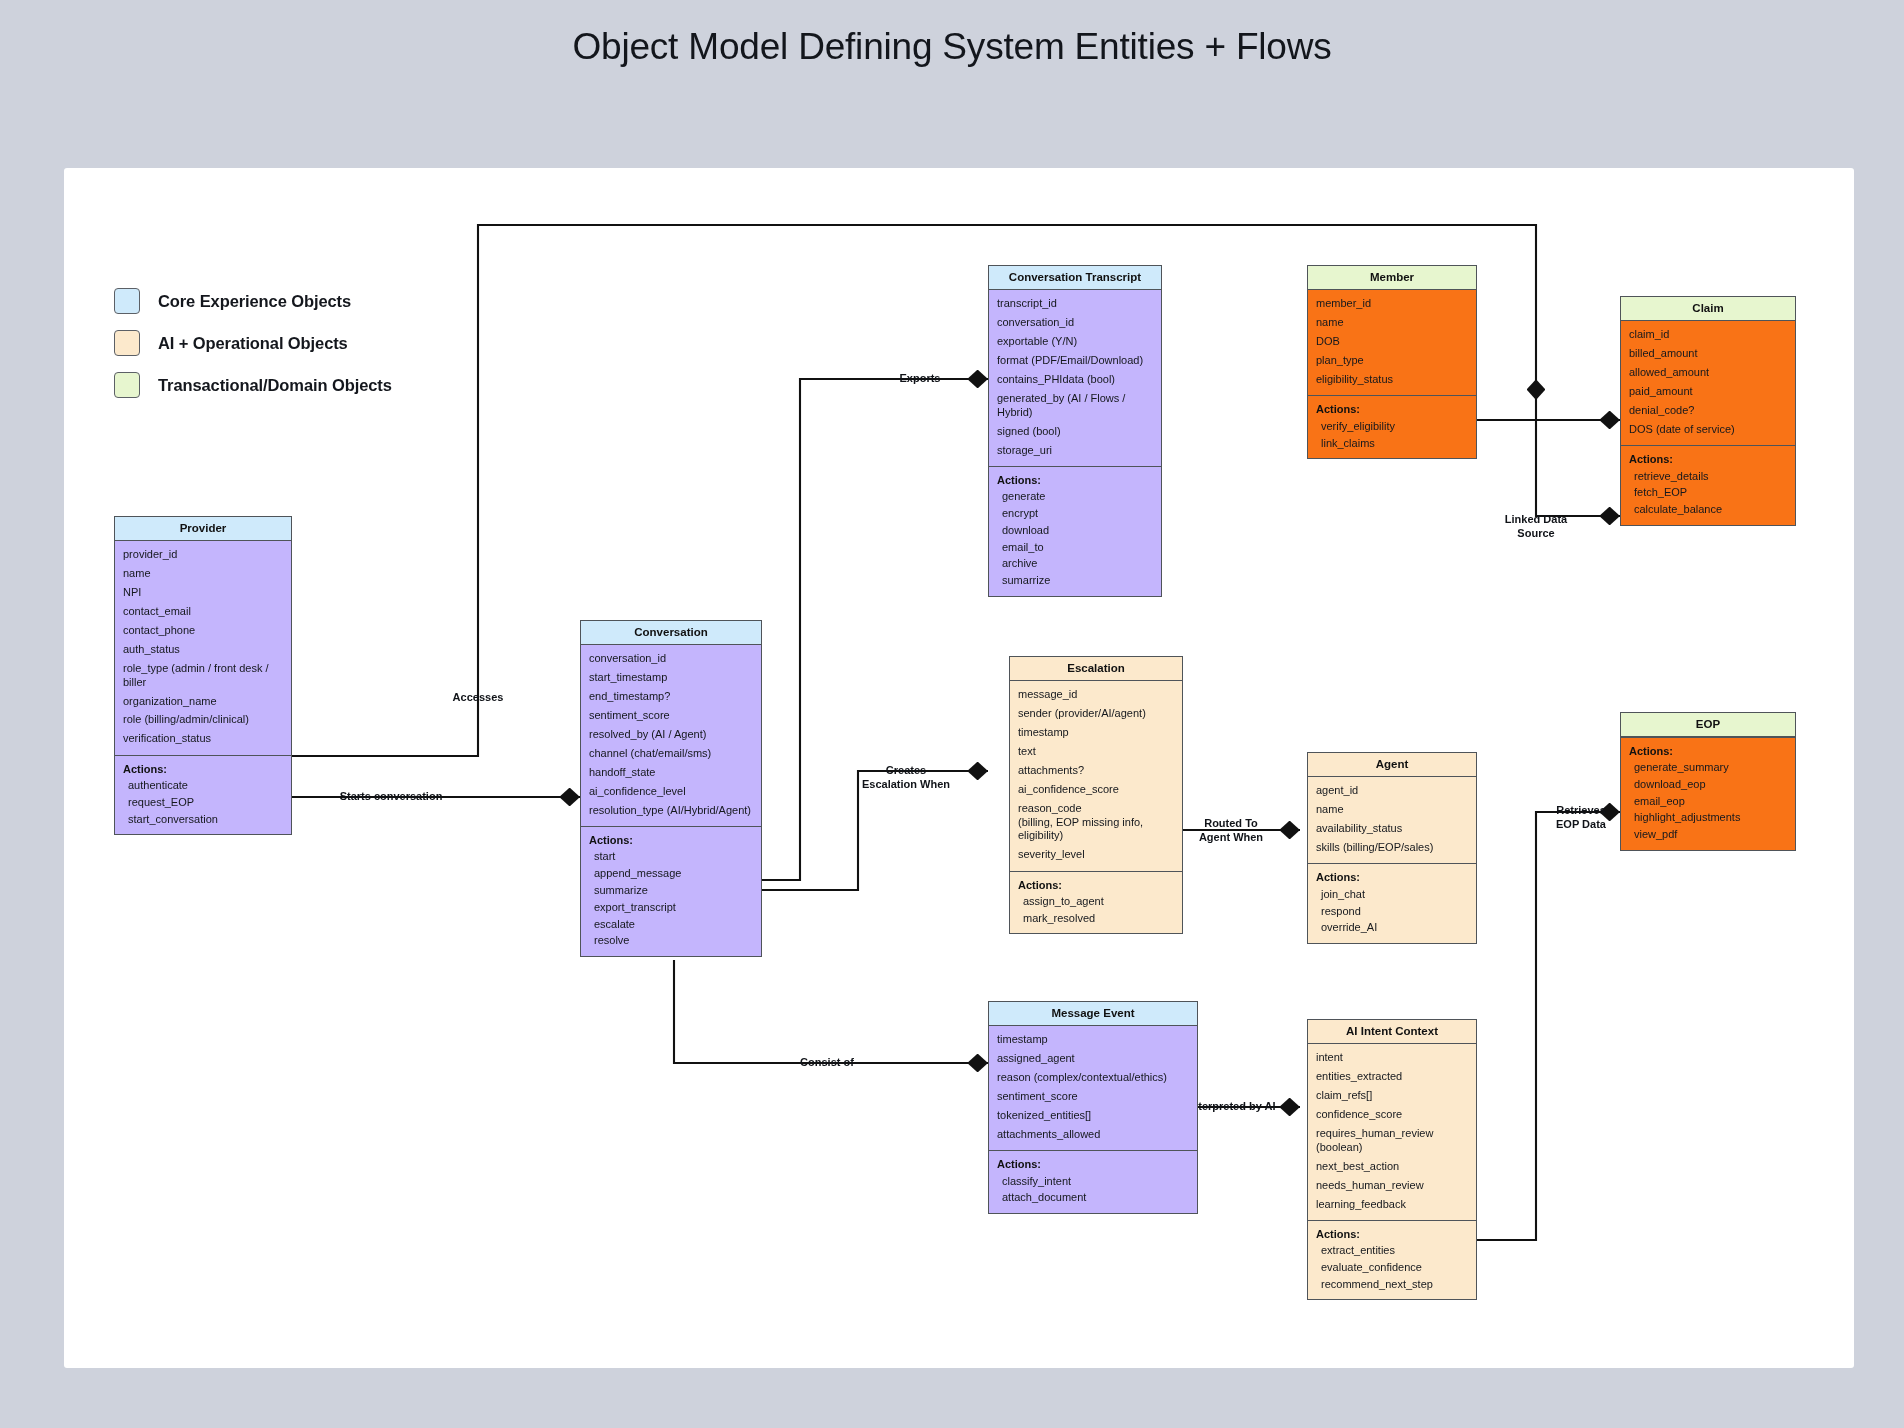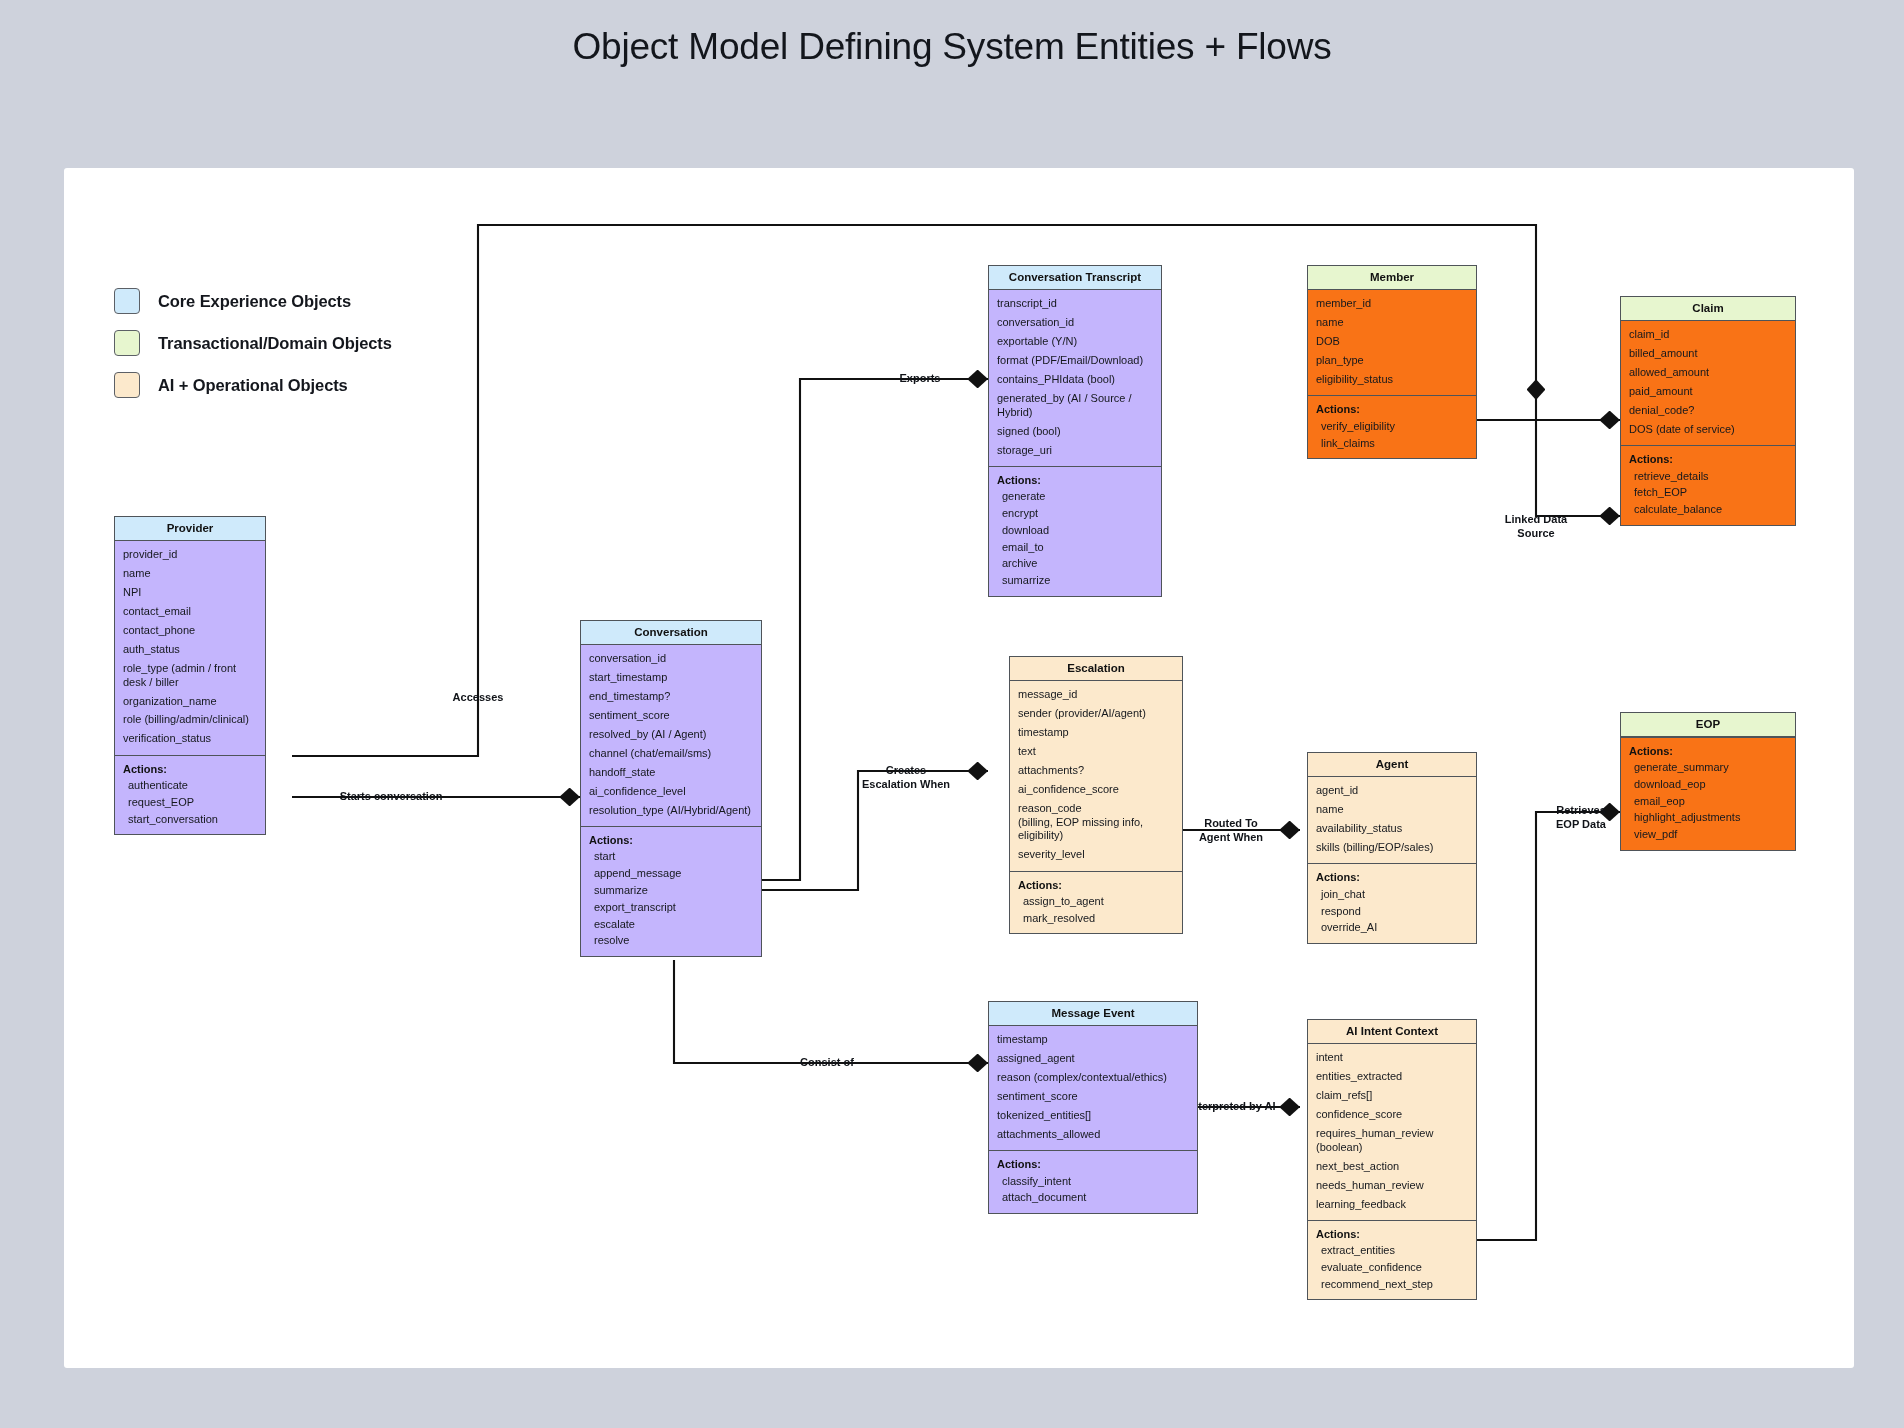--- a/index.html
+++ b/index.html
@@ -107,26 +107,26 @@
   <div id="title">Object Model Defining System Entities + Flows</div>
 
   <div id="canvas"></div>
 
   <div id="legend" style="left:114px; top:280px;">
     <div class="legend-row">
       <div class="legend-swatch" style="background:#cfeafb;"></div>
       <div class="legend-label">Core Experience Objects</div>
     </div>
     <div class="legend-row">
+      <div class="legend-swatch" style="background:#fce9cc;"></div>
+      <div class="legend-label">AI + Operational Objects</div>
+    </div>
+    <div class="legend-row">
       <div class="legend-swatch" style="background:#e7f6cf;"></div>
       <div class="legend-label">Transactional/Domain Objects</div>
-    </div>
-    <div class="legend-row">
-      <div class="legend-swatch" style="background:#fce9cc;"></div>
-      <div class="legend-label">AI + Operational Objects</div>
     </div>
   </div>
 
   <svg id="edges" viewBox="0 0 1904 1428">
     <defs>
       <marker id="diamond" viewBox="0 0 12 10" refX="11" refY="5" markerWidth="11" markerHeight="9" orient="auto-start-reverse">
         <path d="M0,5 L5.5,0 L11,5 L5.5,10 Z" fill="#111"></path>
       </marker>
     </defs>
     <g stroke="#111" stroke-width="2.1" fill="none" stroke-linecap="butt">
@@ -160,21 +160,21 @@
 Escalation When</div>
   <div class="edge-label" style="left:827px; top:1063px;">Consist of</div>
   <div class="edge-label" style="left:1231px; top:831px;">Routed To
 Agent When</div>
   <div class="edge-label" style="left:1232px; top:1107px;">Interpreted by AI</div>
   <div class="edge-label" style="left:1536px; top:527px;">Linked Data
 Source</div>
   <div class="edge-label" style="left:1581px; top:818px;">Retrieves
 EOP Data</div>
 
-  <div class="node blue" style="left:114px; top:516px; width:152px;">
+  <div class="node blue" style="left:114px; top:516px; width:178px;">
     <div class="node-title">Provider</div>
     <div class="attrs">
       <div class="attr">provider_id</div>
       <div class="attr">name</div>
       <div class="attr">NPI</div>
       <div class="attr">contact_email</div>
       <div class="attr">contact_phone</div>
       <div class="attr">auth_status</div>
       <div class="attr">role_type (admin / front desk / biller</div>
       <div class="attr">organization_name</div>
@@ -214,21 +214,21 @@
   </div>
 
   <div class="node blue" style="left:988px; top:265px; width:174px;">
     <div class="node-title">Conversation Transcript</div>
     <div class="attrs">
       <div class="attr">transcript_id</div>
       <div class="attr">conversation_id</div>
       <div class="attr">exportable (Y/N)</div>
       <div class="attr">format (PDF/Email/Download)</div>
       <div class="attr">contains_PHIdata (bool)</div>
-      <div class="attr">generated_by (AI / Source / Hybrid)</div>
+      <div class="attr">generated_by (AI / Flows / Hybrid)</div>
       <div class="attr">signed (bool)</div>
       <div class="attr">storage_uri</div>
     </div>
     <div class="actions">
       <div class="actions-head">Actions:</div>
       <div class="action">generate</div>
       <div class="action">encrypt</div>
       <div class="action">download</div>
       <div class="action">email_to</div>
       <div class="action">archive</div>

